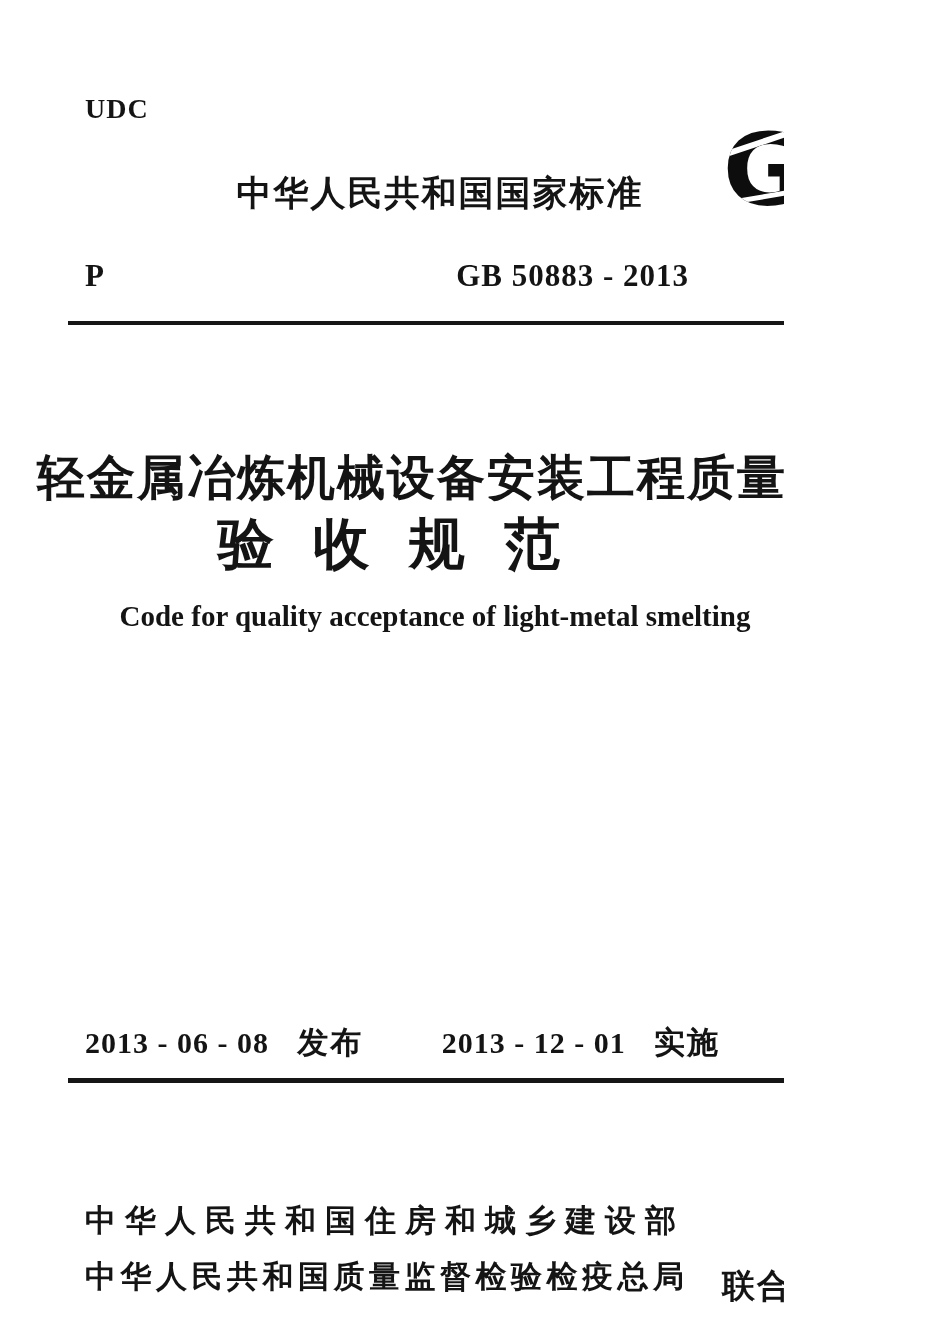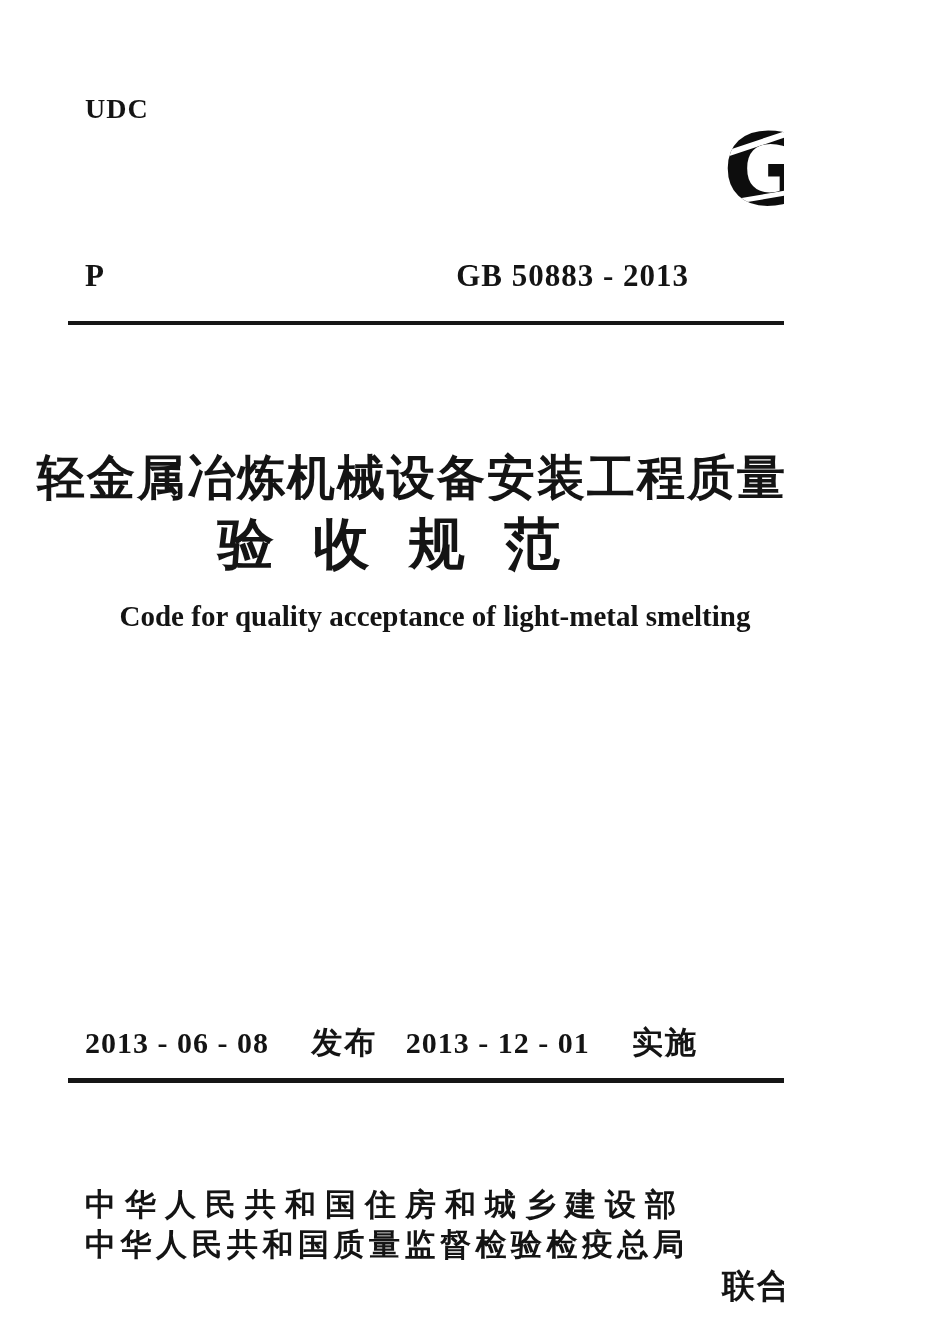--- a/index.html
+++ b/index.html
@@ -94,59 +94,61 @@
     text-align: center;
     font-family: "Liberation Serif", serif;
     font-weight: bold;
     font-size: 29px;
     line-height: 37px;
     margin-left: 43px;
   }
 
   .date-row { position: absolute; top: 1022px; font-size: 30px; white-space: nowrap; }
   .date-left { left: 85px; }
-  .date-right { right: 86px; }
+  .date-right { right: 64px; }
   .date-num {
     font-family: "Liberation Serif", serif;
     font-weight: bold;
     letter-spacing: 1px;
   }
   .date-label {
     font-weight: bold;
     font-size: 31px;
-    margin-left: 34px;
+    margin-left: 20px;
     letter-spacing: 2px;
   }
 
   .pub-block { position: absolute; left: 85px; top: 1185px; width: 615px; }
   .pub-line {
     font-weight: bold;
     font-size: 31px;
     line-height: 40px;
     white-space: nowrap;
+    margin-top: 16px;
   }
   .pub-line-1 { letter-spacing: 9px; }
   .pub-line-2 { letter-spacing: 4.5px; }
 
   .joint-label {
     position: absolute;
     left: 722px; top: 1264px;
     font-weight: bold;
     font-size: 33px;
     letter-spacing: 2px;
     white-space: nowrap;
   }
 </style>
 </head>
 <body>
 
 <div class="page">
 
   <div class="udc">UDC</div>
 
+  <div class="std-type">中华人民共和国国家标准</div>
 
   <svg class="gb-logo" viewBox="0 0 172 96" xmlns="http://www.w3.org/2000/svg">
     <defs>
       <clipPath id="gbClip">
         <text class="gb-text" x="86" y="85" text-anchor="middle">GB</text>
       </clipPath>
     </defs>
     <text class="gb-text" x="86" y="85" text-anchor="middle">GB</text>
     <g clip-path="url(#gbClip)">
       <path class="gb-stripe" d="M6,38 L84,12"></path>

